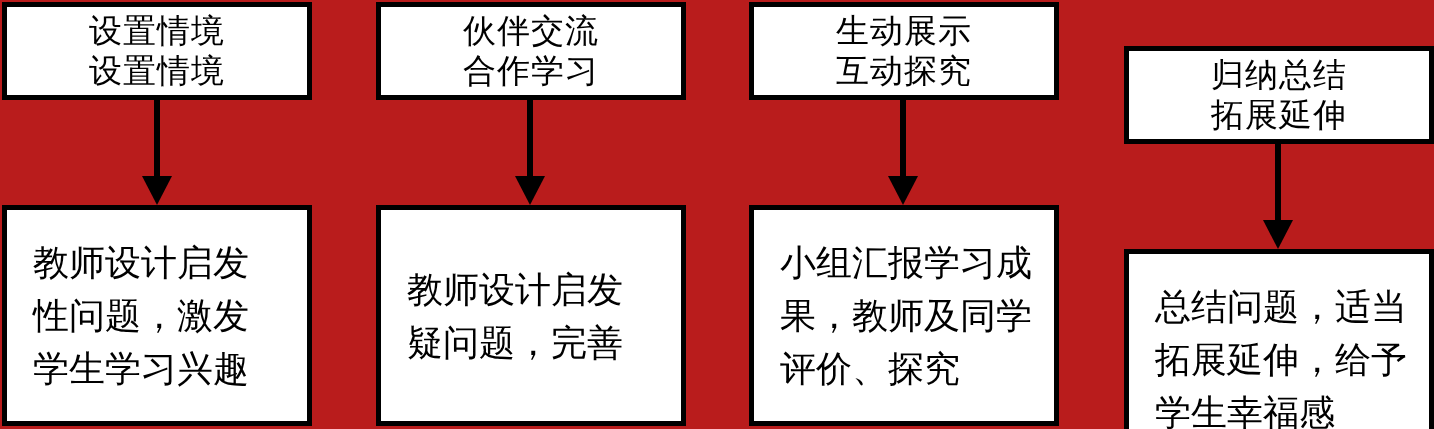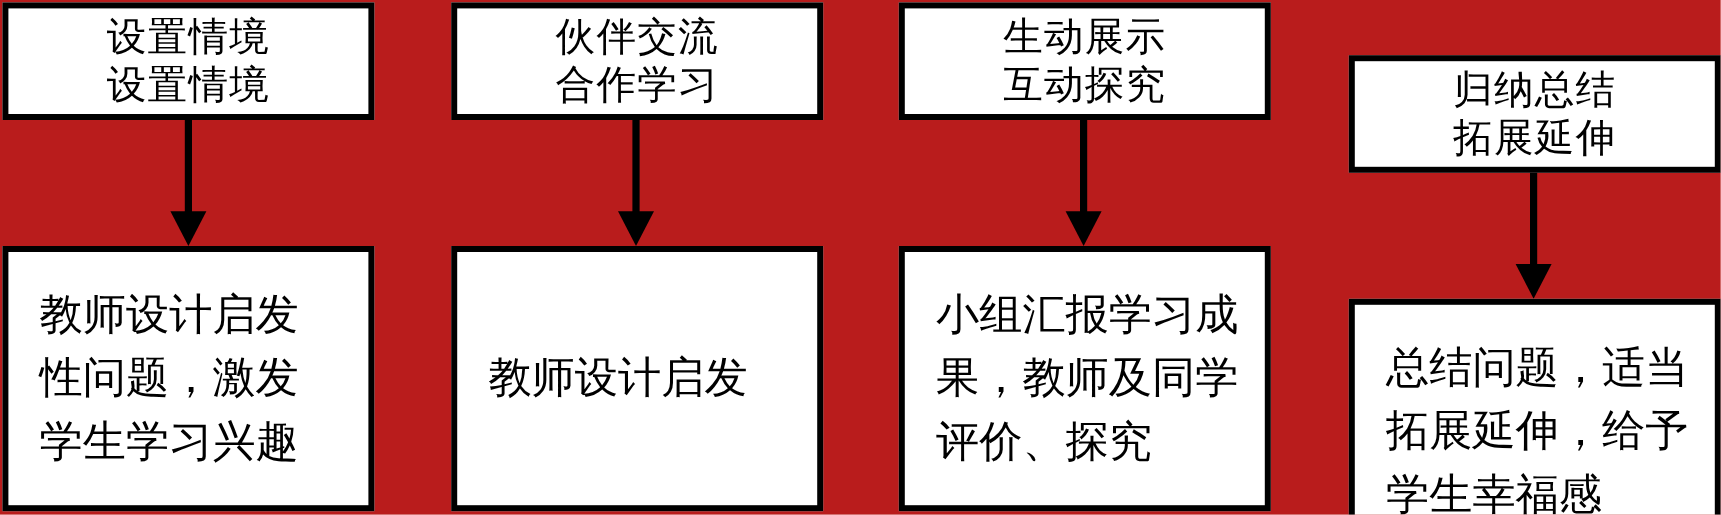--- a/index.html
+++ b/index.html
@@ -122,20 +122,21 @@
       <span class="line">伙伴交流</span>
       <span class="line">合作学习</span>
     </div>
     <div class="arrow" style="left:154px;">
       <span class="shaft"></span>
       <span class="head"></span>
     </div>
     <div class="box detail">
       <div class="lines">
         <span class="line">教师设计启发</span>
+        <span class="line">疑问题，完善</span>
       </div>
     </div>
   </div>
 
   <div class="column" style="left:749px;">
     <div class="box phase">
       <span class="line">生动展示</span>
       <span class="line">互动探究</span>
     </div>
     <div class="arrow" style="left:154px;">

